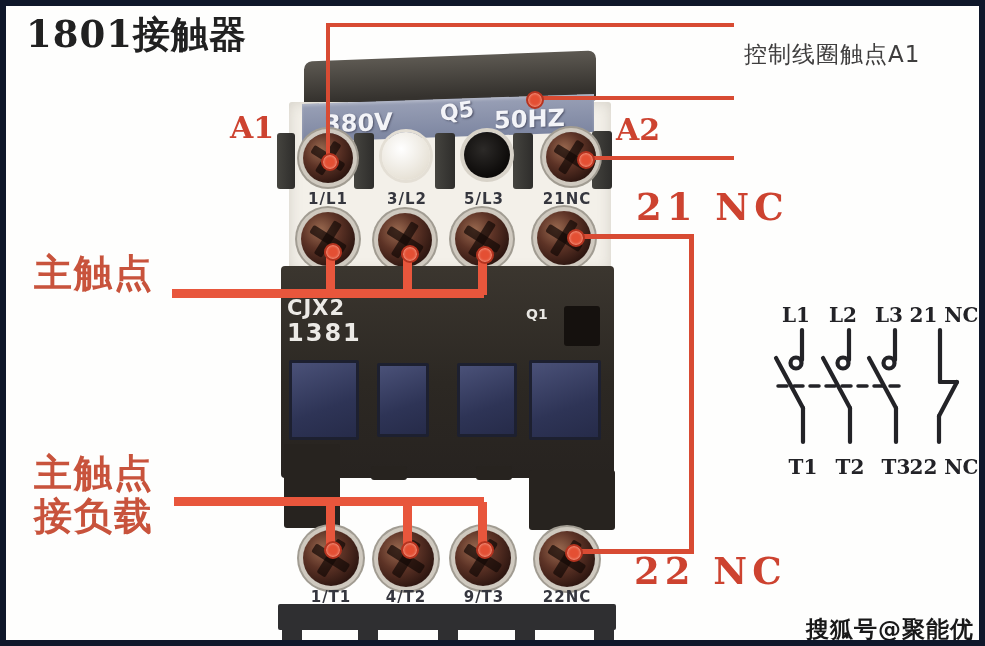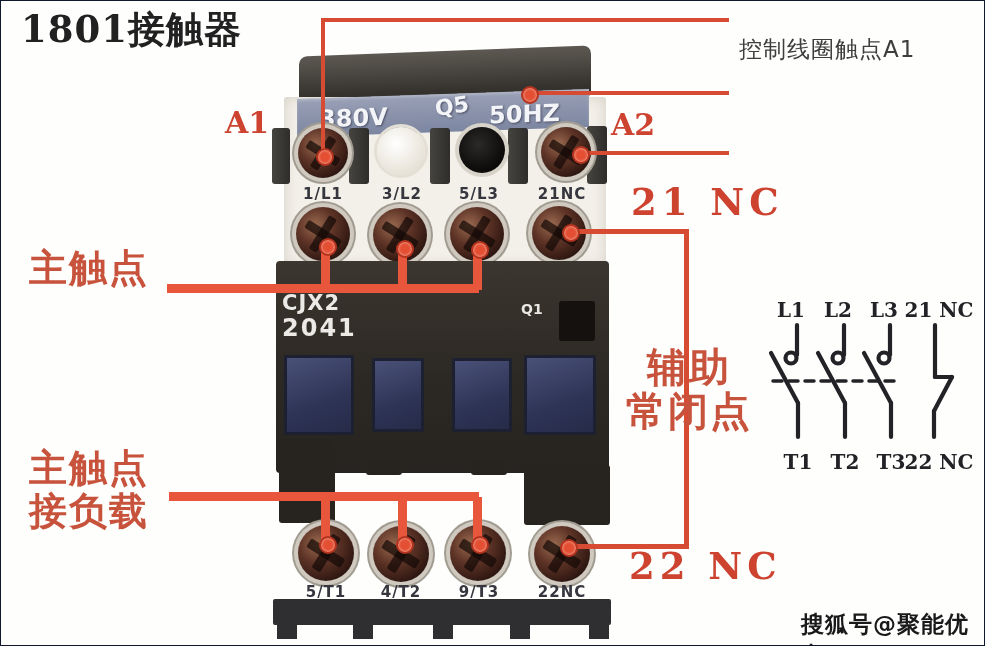--- a/index.html
+++ b/index.html
@@ -1,18 +1,18 @@
 <!DOCTYPE html>
 <html><head>
 <meta charset="utf-8">
 <style>
   html,body{margin:0;padding:0;background:#fff;}
   .stage{
     position:relative;width:985px;height:646px;overflow:hidden;
-    background:#fefefd;border:1px solid #0f172a;box-sizing:border-box;
+    background:#fefefd;border:6px solid #0f172a;box-sizing:border-box;
     font-family:"DejaVu Sans",sans-serif;
   }
   .abs{position:absolute;}
   
   .title{left:20px;top:4px;font:bold 37px/48px "DejaVu Serif",serif;color:#212121;letter-spacing:1px;}
   
   .face{left:283px;top:96px;width:322px;height:170px;background:#f3f0e9;border-radius:3px;
         box-shadow:inset 0 0 14px rgba(120,110,95,.25);}
   .cap{left:298px;top:50px;width:292px;height:50px;border-radius:8px 8px 2px 2px;
        background:linear-gradient(180deg,#5d5952,#35322e 80%);transform:skewY(-2.2deg);}
@@ -85,39 +85,39 @@
     <div class="abs tlabel" style="left:446px;top:186px;">5/L3</div>
     <div class="abs tlabel" style="left:529px;top:186px;">21NC</div>
 
     <div class="abs screw" style="left:295px;top:206px;width:54px;height:54px;"></div>
     <div class="abs screw" style="left:372px;top:207px;width:54px;height:54px;"></div>
     <div class="abs screw" style="left:449px;top:206px;width:54px;height:54px;"></div>
     <div class="abs screw" style="left:531px;top:205px;width:54px;height:54px;"></div>
 
     <div class="abs body"></div>
     <div class="abs model">CJX2</div>
-    <div class="abs model2">2041</div>
+    <div class="abs model2">1381</div>
     <div class="abs qmark">Q1</div>
     <div class="abs bsq"></div>
     <div class="abs win" style="left:283px;top:354px;width:70px;height:80px;"></div>
     <div class="abs win" style="left:371px;top:357px;width:52px;height:74px;"></div>
     <div class="abs win" style="left:451px;top:357px;width:60px;height:74px;"></div>
     <div class="abs win" style="left:523px;top:354px;width:72px;height:80px;"></div>
 
     <div class="abs lclamp" style="left:278px;top:438px;width:56px;height:84px;"></div>
     <div class="abs lclamp" style="left:523px;top:464px;width:86px;height:60px;"></div>
     <div class="abs lclamp" style="left:365px;top:460px;width:36px;height:14px;"></div>
     <div class="abs lclamp" style="left:470px;top:460px;width:36px;height:14px;"></div>
 
     <div class="abs screw" style="left:297px;top:524px;width:56px;height:56px;"></div>
     <div class="abs screw" style="left:372px;top:525px;width:56px;height:56px;"></div>
     <div class="abs screw" style="left:449px;top:524px;width:56px;height:56px;"></div>
     <div class="abs screw" style="left:533px;top:525px;width:56px;height:56px;"></div>
 
-    <div class="abs tlabel" style="left:293px;top:584px;">5/T1</div>
+    <div class="abs tlabel" style="left:293px;top:584px;">1/T1</div>
     <div class="abs tlabel" style="left:368px;top:584px;">4/T2</div>
     <div class="abs tlabel" style="left:446px;top:584px;">9/T3</div>
     <div class="abs tlabel" style="left:529px;top:584px;">22NC</div>
 
     <div class="abs rail"></div>
     <div class="abs foot" style="left:276px;"></div>
     <div class="abs foot" style="left:352px;"></div>
     <div class="abs foot" style="left:432px;"></div>
     <div class="abs foot" style="left:509px;"></div>
     <div class="abs foot" style="left:588px;"></div>
@@ -165,24 +165,20 @@
   <div class="abs redserif" style="left:610px;top:106px;font-size:30px;">A2</div>
   <div class="abs redserif bigNC" style="left:630px;top:182px;">21 NC</div>
   <div class="abs redserif bigNC" style="left:628px;top:546px;">22 NC</div>
 
   <div class="abs redcjk" style="left:28px;top:246px;font-size:38px;line-height:43px;">
     <div>主触点</div>
   </div>
   <div class="abs redcjk" style="left:28px;top:446px;font-size:38px;line-height:43px;">
     <div>主触点</div>
     <div>接负载</div>
-  </div>
-  <div class="abs redcjk" style="left:610px;top:344px;width:156px;text-align:center;font-size:40px;line-height:44px;">
-    <div>辅助</div>
-    <div>常闭点</div>
   </div>
 
   <svg class="abs" style="left:758px;top:296px;" width="226" height="184" viewBox="0 0 226 184">
     <g fill="#232327" font-family="DejaVu Serif, serif" font-size="20" font-weight="bold" text-anchor="middle">
       <text x="32" y="20">L1</text>
       <text x="79" y="20">L2</text>
       <text x="125" y="20">L3</text>
       <text x="180" y="20">21 NC</text>
       <text x="39" y="172">T1</text>
       <text x="86" y="172">T2</text>

